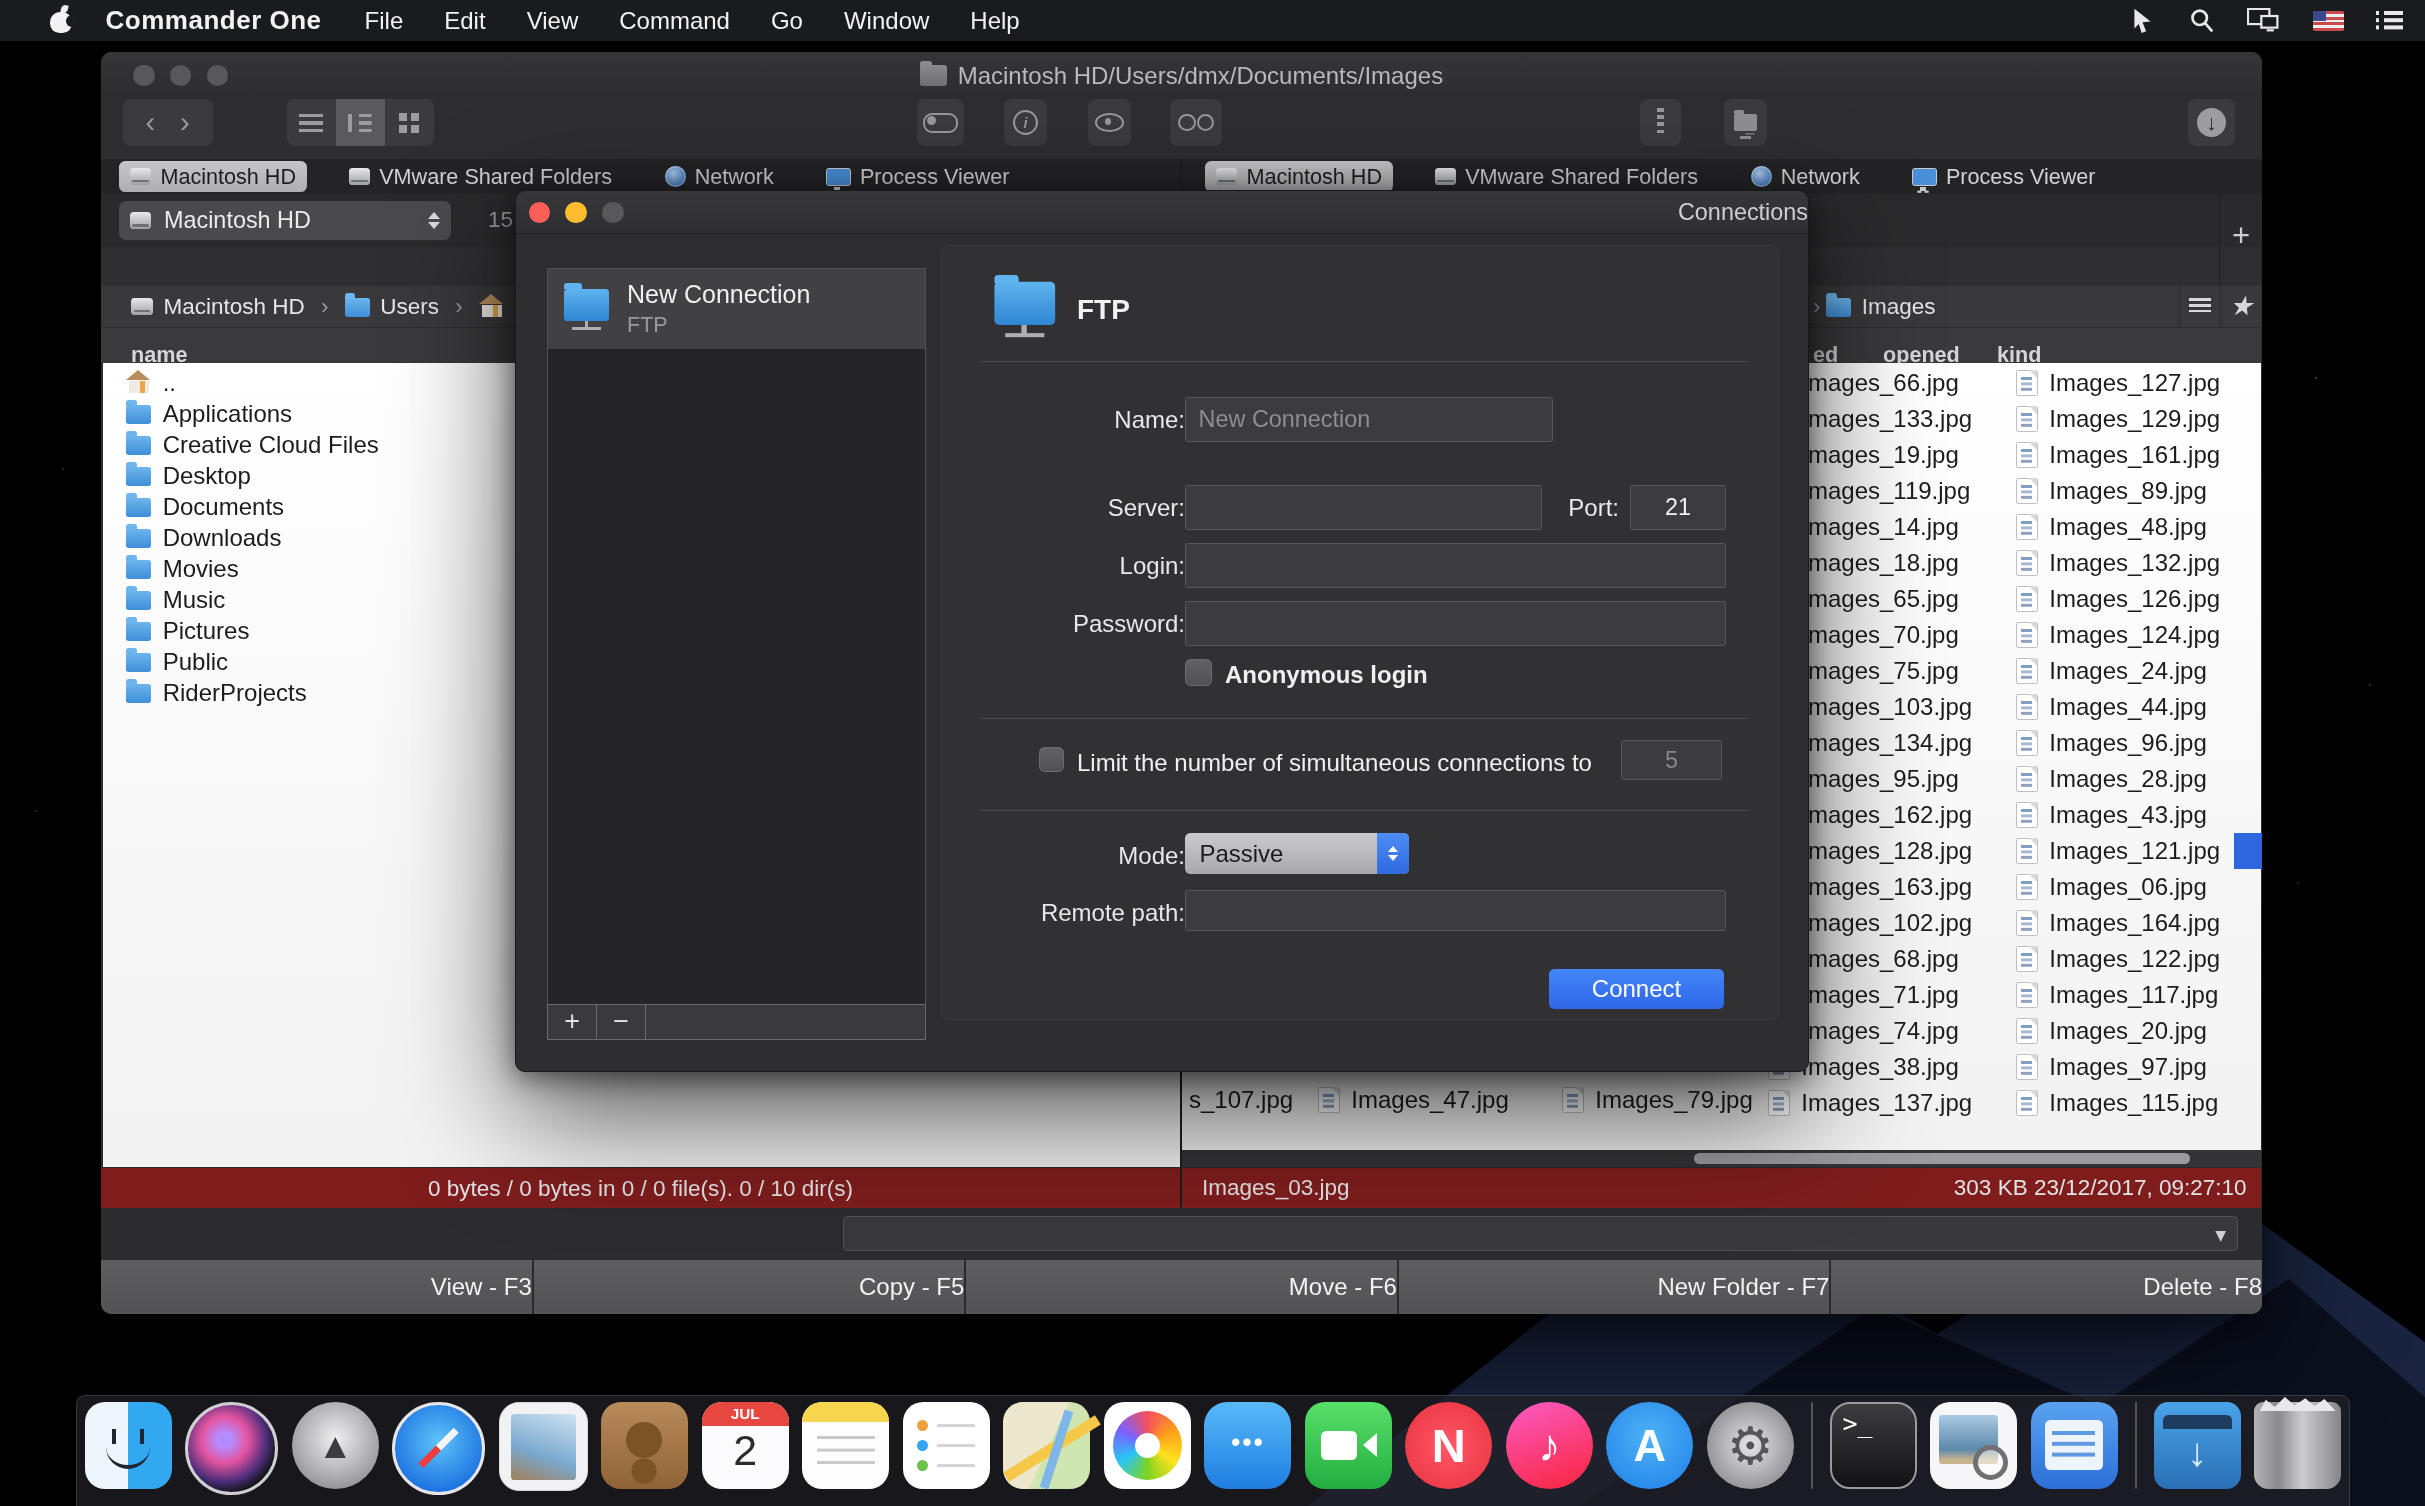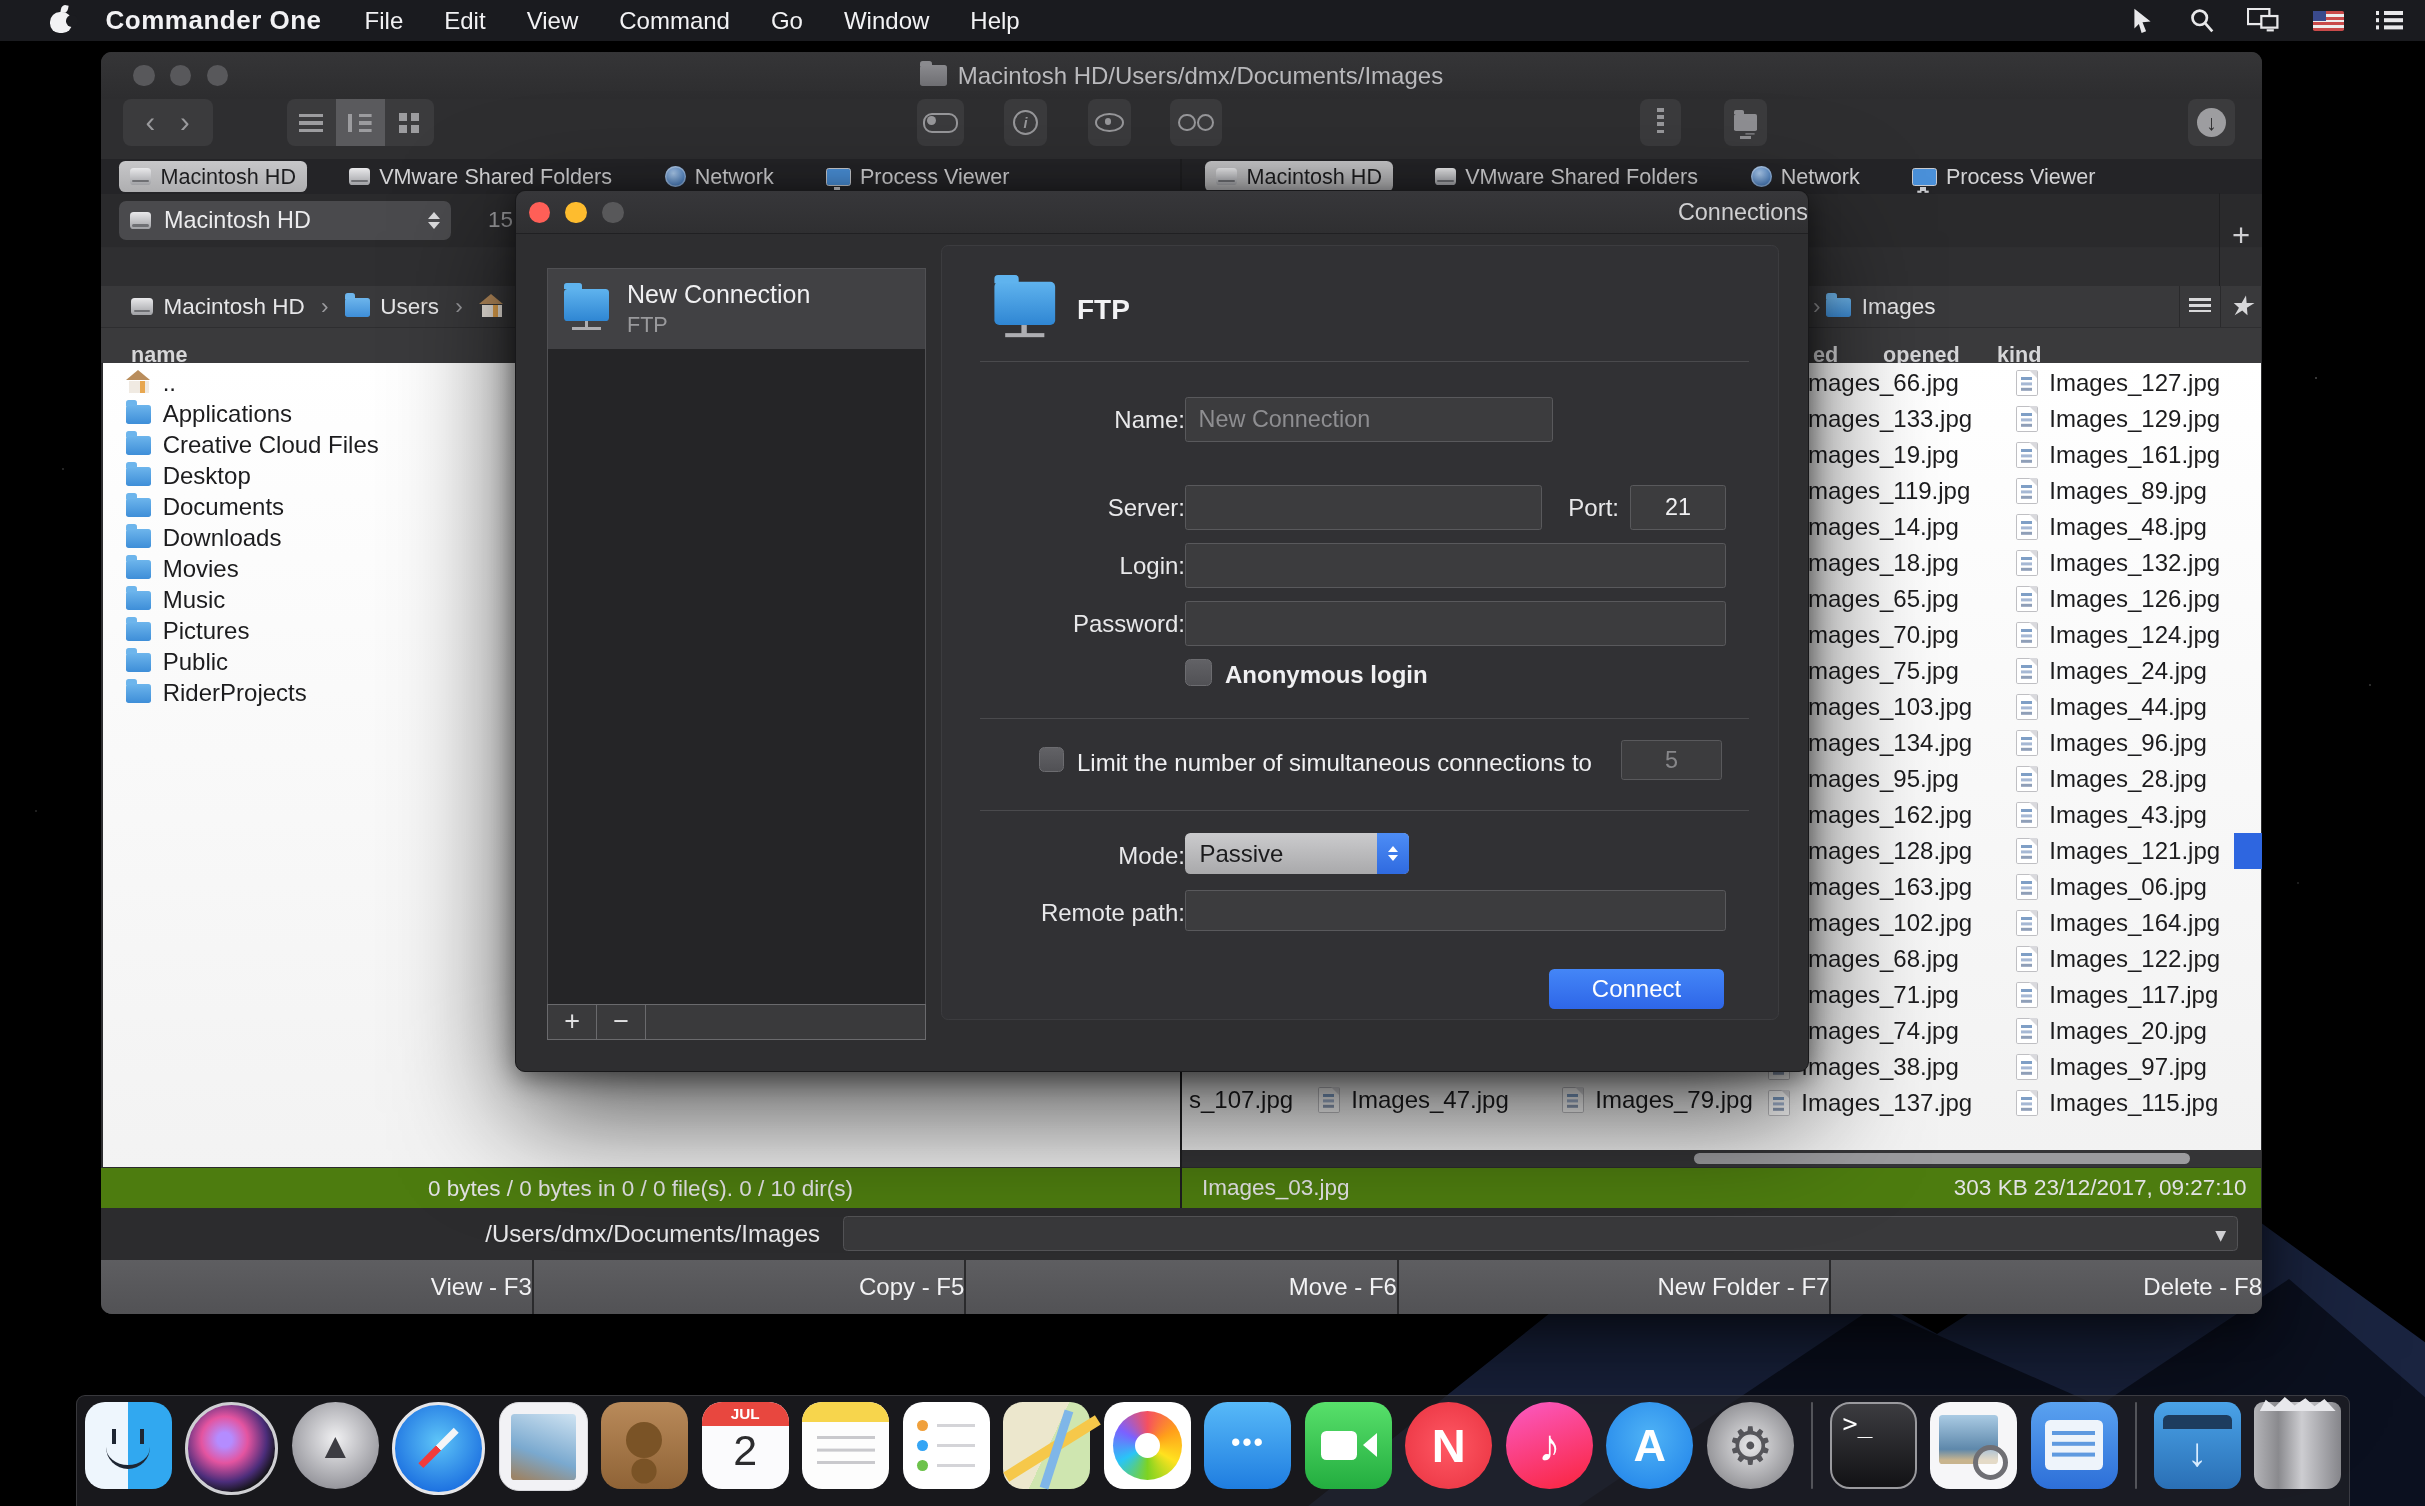--- a/index.html
+++ b/index.html
@@ -127,21 +127,21 @@
   #rcol1 .frow,#rcol2 .frow{height:36px;}
   .doc{width:21.6px;height:26px;background:#fff;border:0.9px solid #bfbfc3;border-radius:1.8px;position:relative;flex:none;box-sizing:border-box;}
   .doc::before{content:"";position:absolute;top:-0.9px;right:-0.9px;width:0;height:0;border-style:solid;border-width:0 8px 8px 0;border-color:transparent #d9d9dd transparent transparent;}
   .doc::after{content:"";position:absolute;left:3.6px;top:6.3px;width:11.7px;height:2.7px;background:#7f9fc6;box-shadow:0 5.4px 0 #a6b8d4,0 10.8px 0 #8f9fb8;}
   .botrow{position:absolute;top:1034px;display:flex;align-items:center;gap:11.7px;color:#1c1c1e;font-size:24px;}
   .selblock{position:absolute;left:2133px;top:781px;width:28px;height:36px;background:#2e66e0;}
   .hscroll{position:absolute;left:1081px;top:1098px;width:1079px;height:17px;background:#343436;}
   .hscroll i{position:absolute;left:512px;top:2.7px;width:496px;height:11.7px;border-radius:6.3px;background:#9b9b9e;}
 
   
-  .statusrow{position:absolute;top:1115px;height:41px;background:#4d7c0f;border-top:0.9px solid #2a2a2c;color:#e2e2e4;font-size:22.5px;display:flex;align-items:center;}
+  .statusrow{position:absolute;top:1115px;height:41px;background:#7f1d1d;border-top:0.9px solid #2a2a2c;color:#e2e2e4;font-size:22.5px;display:flex;align-items:center;}
   #statusL{left:0;width:1079px;justify-content:center;}
   #statusR{left:1081px;width:1079px;padding:0 14.4px 0 20px;box-sizing:border-box;}
   #statusR .right{margin-left:auto;}
   #pathrow{position:absolute;left:0;top:1156px;width:100%;height:52px;background:#2c2c2e;}
   #pathtext{position:absolute;left:0;top:11.7px;width:719px;text-align:right;font-size:24px;color:#e6e6e8;}
   #cmdcombo{position:absolute;left:742px;top:8px;width:1395px;height:35px;background:#39393b;border:0.9px solid #535356;border-radius:4.5px;box-sizing:border-box;}
   #cmdcombo i{position:absolute;right:10.8px;top:5.4px;font-style:normal;color:#cfcfd2;font-size:21.6px;}
   #fnbar{position:absolute;left:0;top:1208px;width:100%;height:54px;display:flex;gap:1.8px;background:#2a2a2c;border-radius:0 0 10.8px 10.8px;overflow:hidden;}
   .fnbtn{flex:1;background:linear-gradient(#5e5e61,#525255);color:#f2f2f4;font-size:24px;display:flex;align-items:center;justify-content:flex-end;}
 
@@ -696,21 +696,20 @@
 
     <div class="statusrow" id="statusL">
         <span>0 bytes / 0 bytes in 0 / 0 file(s). 0 / 10 dir(s)</span>
       </div>
     <div class="statusrow" id="statusR">
       <span>Images_03.jpg</span>
       <span class="right">303 KB  23/12/2017, 09:27:10</span>
     </div>
 
     <div id="pathrow">
-      <div id="pathtext">/Users/dmx/Documents/Images</div>
       <div id="cmdcombo">
           <i>▾</i>
         </div>
     </div>
 
     <div id="fnbar">
 
         <div class="fnbtn">
           <span>View - F3</span>
         </div>

